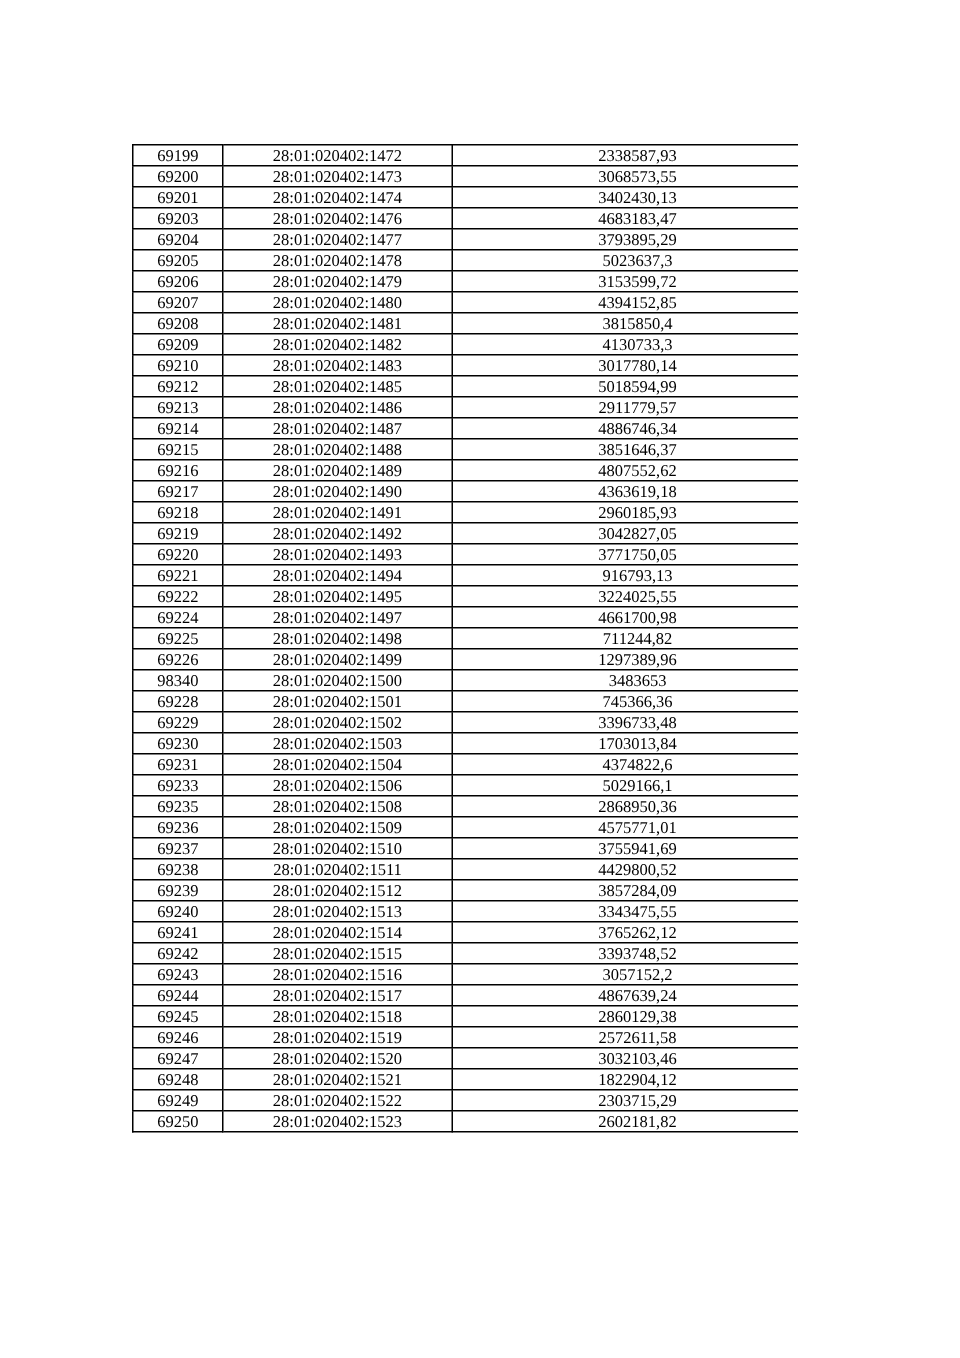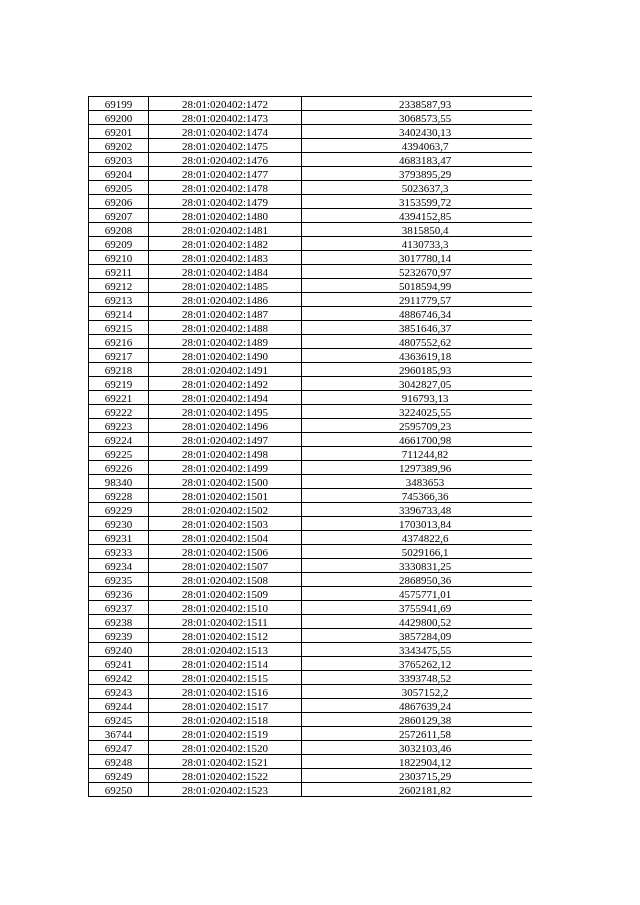--- a/index.html
+++ b/index.html
@@ -62,25 +62,20 @@
     <td>28:01:020402:1473</td>
     <td>3068573,55</td>
   </tr>
 
   <tr>
     <td>69201</td>
     <td>28:01:020402:1474</td>
     <td>3402430,13</td>
   </tr>
 
-  <tr>
-    <td>69202</td>
-    <td>28:01:020402:1475</td>
-    <td>4394063,7</td>
-  </tr>
 
   <tr>
     <td>69203</td>
     <td>28:01:020402:1476</td>
     <td>4683183,47</td>
   </tr>
 
   <tr>
     <td>69204</td>
     <td>28:01:020402:1477</td>
@@ -116,25 +111,20 @@
     <td>28:01:020402:1482</td>
     <td>4130733,3</td>
   </tr>
 
   <tr>
     <td>69210</td>
     <td>28:01:020402:1483</td>
     <td>3017780,14</td>
   </tr>
 
-  <tr>
-    <td>69211</td>
-    <td>28:01:020402:1484</td>
-    <td>5232670,97</td>
-  </tr>
 
   <tr>
     <td>69212</td>
     <td>28:01:020402:1485</td>
     <td>5018594,99</td>
   </tr>
 
   <tr>
     <td>69213</td>
     <td>28:01:020402:1486</td>
@@ -170,38 +160,38 @@
     <td>28:01:020402:1491</td>
     <td>2960185,93</td>
   </tr>
 
   <tr>
     <td>69219</td>
     <td>28:01:020402:1492</td>
     <td>3042827,05</td>
   </tr>
 
+  <tr>
+    <td>69220</td>
+    <td>28:01:020402:1493</td>
+    <td>3771750,05</td>
+  </tr>
 
   <tr>
     <td>69221</td>
     <td>28:01:020402:1494</td>
     <td>916793,13</td>
   </tr>
 
   <tr>
     <td>69222</td>
     <td>28:01:020402:1495</td>
     <td>3224025,55</td>
   </tr>
 
-  <tr>
-    <td>69223</td>
-    <td>28:01:020402:1496</td>
-    <td>2595709,23</td>
-  </tr>
 
   <tr>
     <td>69224</td>
     <td>28:01:020402:1497</td>
     <td>4661700,98</td>
   </tr>
 
   <tr>
     <td>69225</td>
     <td>28:01:020402:1498</td>
@@ -244,25 +234,20 @@
     <td>4374822,6</td>
   </tr>
 
 
   <tr>
     <td>69233</td>
     <td>28:01:020402:1506</td>
     <td>5029166,1</td>
   </tr>
 
-  <tr>
-    <td>69234</td>
-    <td>28:01:020402:1507</td>
-    <td>3330831,25</td>
-  </tr>
 
   <tr>
     <td>69235</td>
     <td>28:01:020402:1508</td>
     <td>2868950,36</td>
   </tr>
 
   <tr>
     <td>69236</td>
     <td>28:01:020402:1509</td>
@@ -317,21 +302,21 @@
     <td>4867639,24</td>
   </tr>
 
   <tr>
     <td>69245</td>
     <td>28:01:020402:1518</td>
     <td>2860129,38</td>
   </tr>
 
   <tr>
-    <td>36744</td>
+    <td>69246</td>
     <td>28:01:020402:1519</td>
     <td>2572611,58</td>
   </tr>
 
   <tr>
     <td>69247</td>
     <td>28:01:020402:1520</td>
     <td>3032103,46</td>
   </tr>
 

